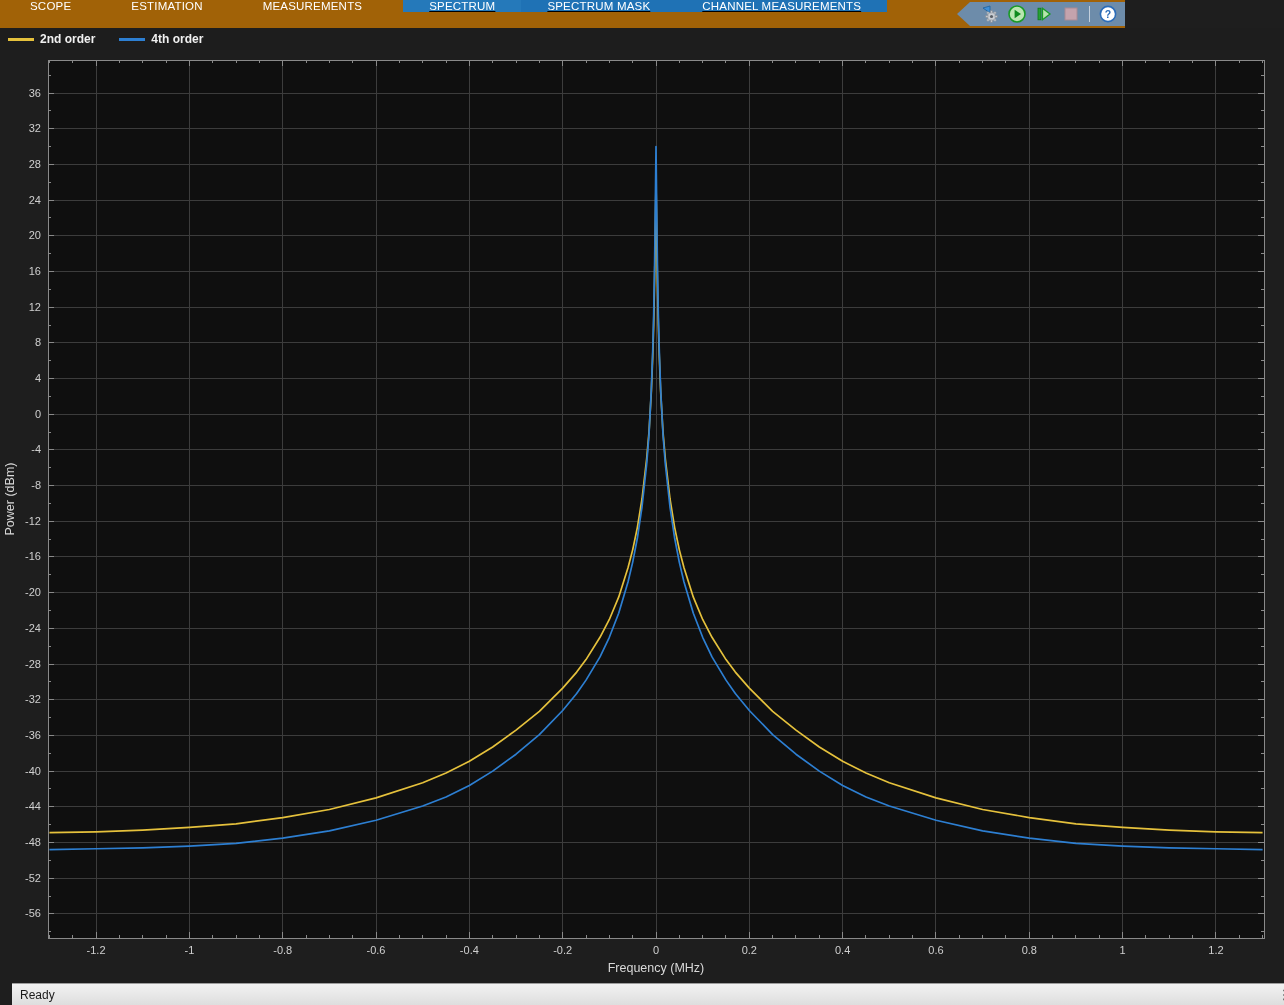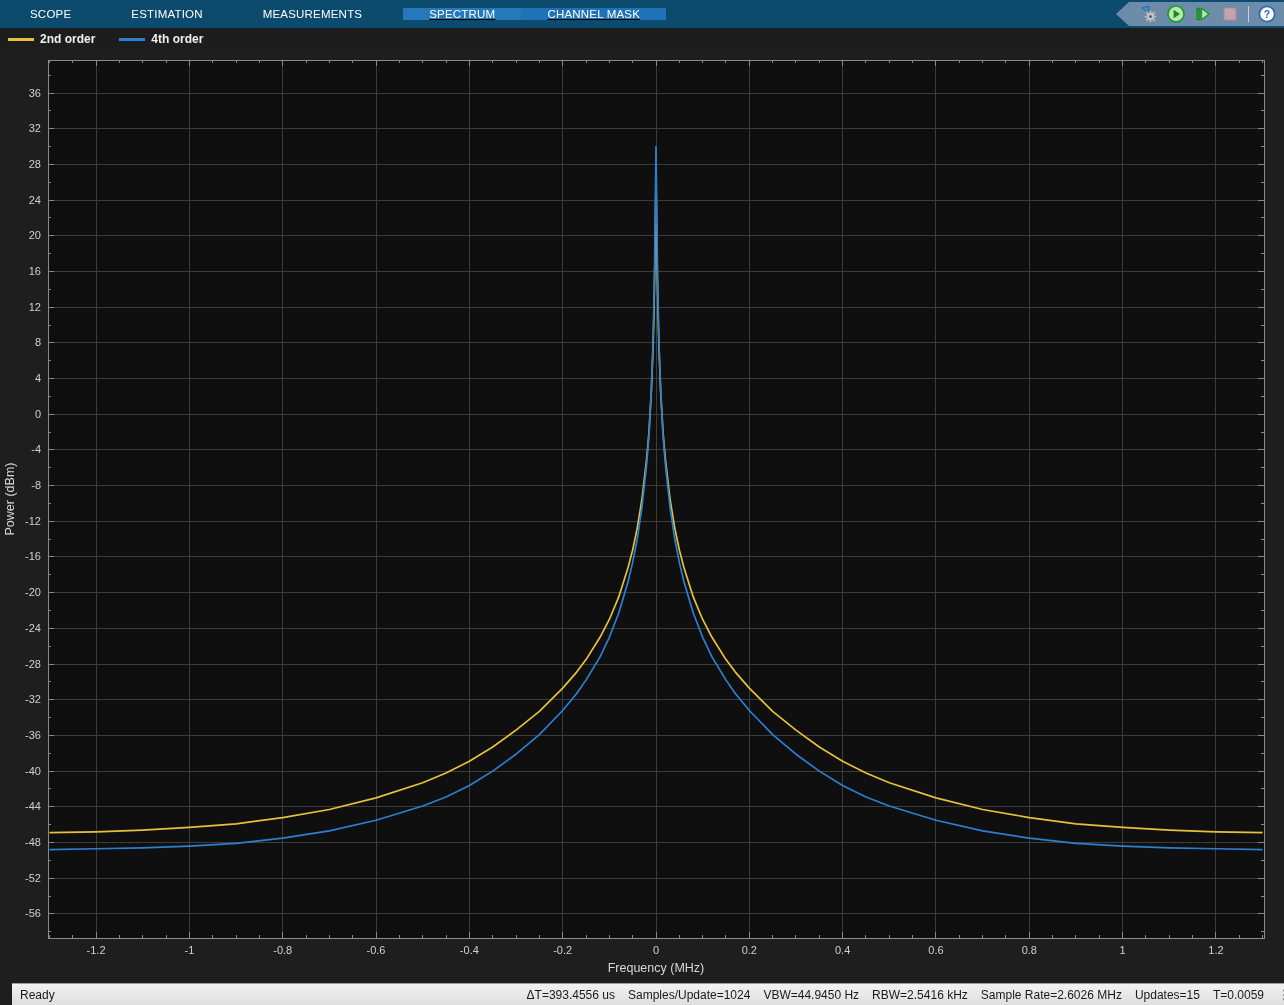--- a/index.html
+++ b/index.html
@@ -1,21 +1,21 @@
 <!DOCTYPE html>
 <html><head>
 <meta charset="utf-8">
 <style>
   * { margin:0; padding:0; box-sizing:border-box; }
   html,body { width:1284px; height:1005px; overflow:hidden; background:#1e1e1e;
               font-family:"Liberation Sans", sans-serif; }
 
   
-  .toolstrip { position:absolute; top:0; left:0; width:1284px; height:28px;
-               background:#0c4a6e; display:flex; align-items:center; }
+  .toolstrip { position:absolute; top:0; left:0; width:1125px; height:28px;
+               background:#a16207; display:flex; align-items:flex-start; }
   .tab { color:#fff; font-size:11.5px; letter-spacing:.2px; display:flex;
          align-items:center; padding:0 30px; cursor:default; white-space:nowrap; }
   .ctx-group { display:flex; align-items:stretch; background:#1f72b5; margin-left:11px;text-decoration:underline; }
   .ctx-group .tab { padding:0 26px; }
   .tab.active { background:#2579ba; }
 
   .quick-bar { position:absolute; right:0; top:2px; height:24px; width:168px;
                background:#6d8caa;
                clip-path:polygon(13px 0, 100% 0, 100% 100%, 13px 100%, 0 50%);
                display:flex; align-items:center; justify-content:flex-end;
@@ -50,21 +50,22 @@
 </style>
 </head>
 <body>
 
 <div class="toolstrip">
   <div class="tab">SCOPE</div>
   <div class="tab">ESTIMATION</div>
   <div class="tab">MEASUREMENTS</div>
   <div class="ctx-group">
     <div class="tab active">SPECTRUM</div>
-    <div class="tab">CHANNEL MASK</div>
+    <div class="tab">SPECTRUM MASK</div>
+    <div class="tab">CHANNEL MEASUREMENTS</div>
   </div>
 
   <div class="quick-bar">
     <div class="qicon">
       <svg width="18" height="18" viewBox="0 0 18 18">
         <path d="M2 3 L9 1 L9 8 Z" fill="#3f8fd6" stroke="#1d5f9b" stroke-width="0.8"></path>
         <g fill="#c9ced4" stroke="#8b9096" stroke-width="0.6">
           <circle cx="10.5" cy="11.5" r="4.2"></circle>
           <rect x="9.6" y="5.8" width="1.8" height="2.2"></rect>
           <rect x="9.6" y="15" width="1.8" height="2.2"></rect>
@@ -407,23 +408,14 @@
         <text x="41" y="867.4085365853658" text-anchor="end">-56</text>
       </g>
       <text x="656" y="922" text-anchor="middle" fill="#d9d9d9" font-size="12.5px" font-family="Liberation Sans, sans-serif">Frequency (MHz)</text>
       <text x="14" y="449" text-anchor="middle" fill="#d9d9d9" font-size="12.5px" font-family="Liberation Sans, sans-serif" transform="rotate(-90 14 449)">Power (dBm)</text>
     </svg>
   </div>
 
 <div class="status-bar">
   <span class="status-left">Ready</span>
   <span class="status-spacer"></span>
-  <span class="status-metrics">
-    <span>ΔT=393.4556 us</span>
-    <span>Samples/Update=1024</span>
-    <span>VBW=44.9450 Hz</span>
-    <span>RBW=2.5416 kHz</span>
-    <span>Sample Rate=2.6026 MHz</span>
-    <span>Updates=15</span>
-    <span>T=0.0059</span>
-  </span>
   <span class="status-menu">⋮</span>
 </div>
 
 </body></html>

